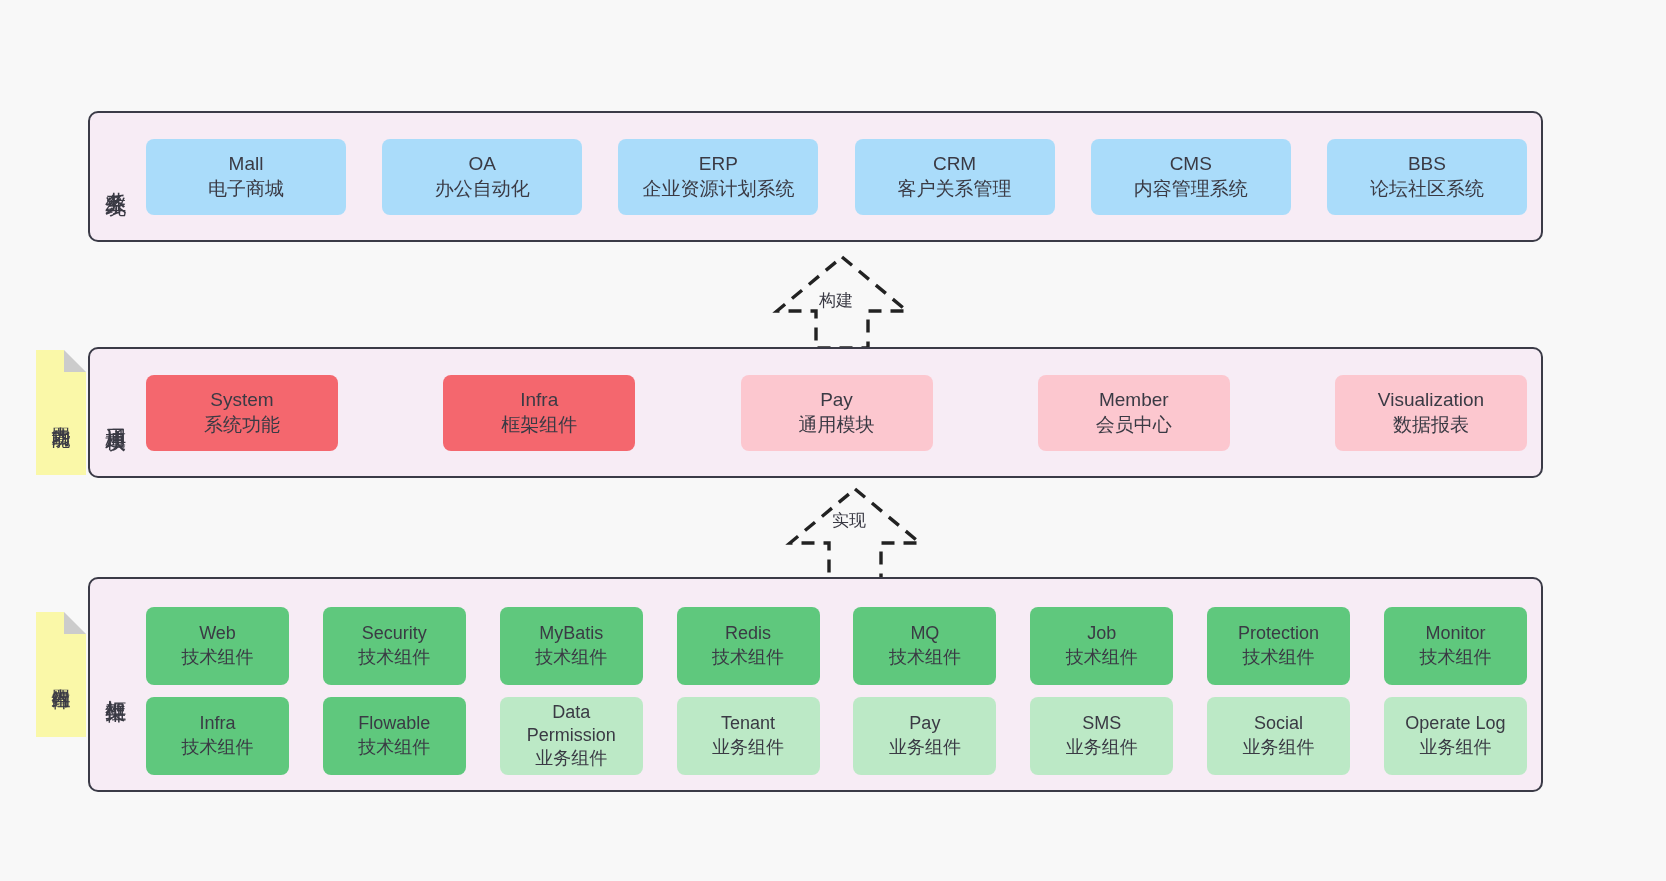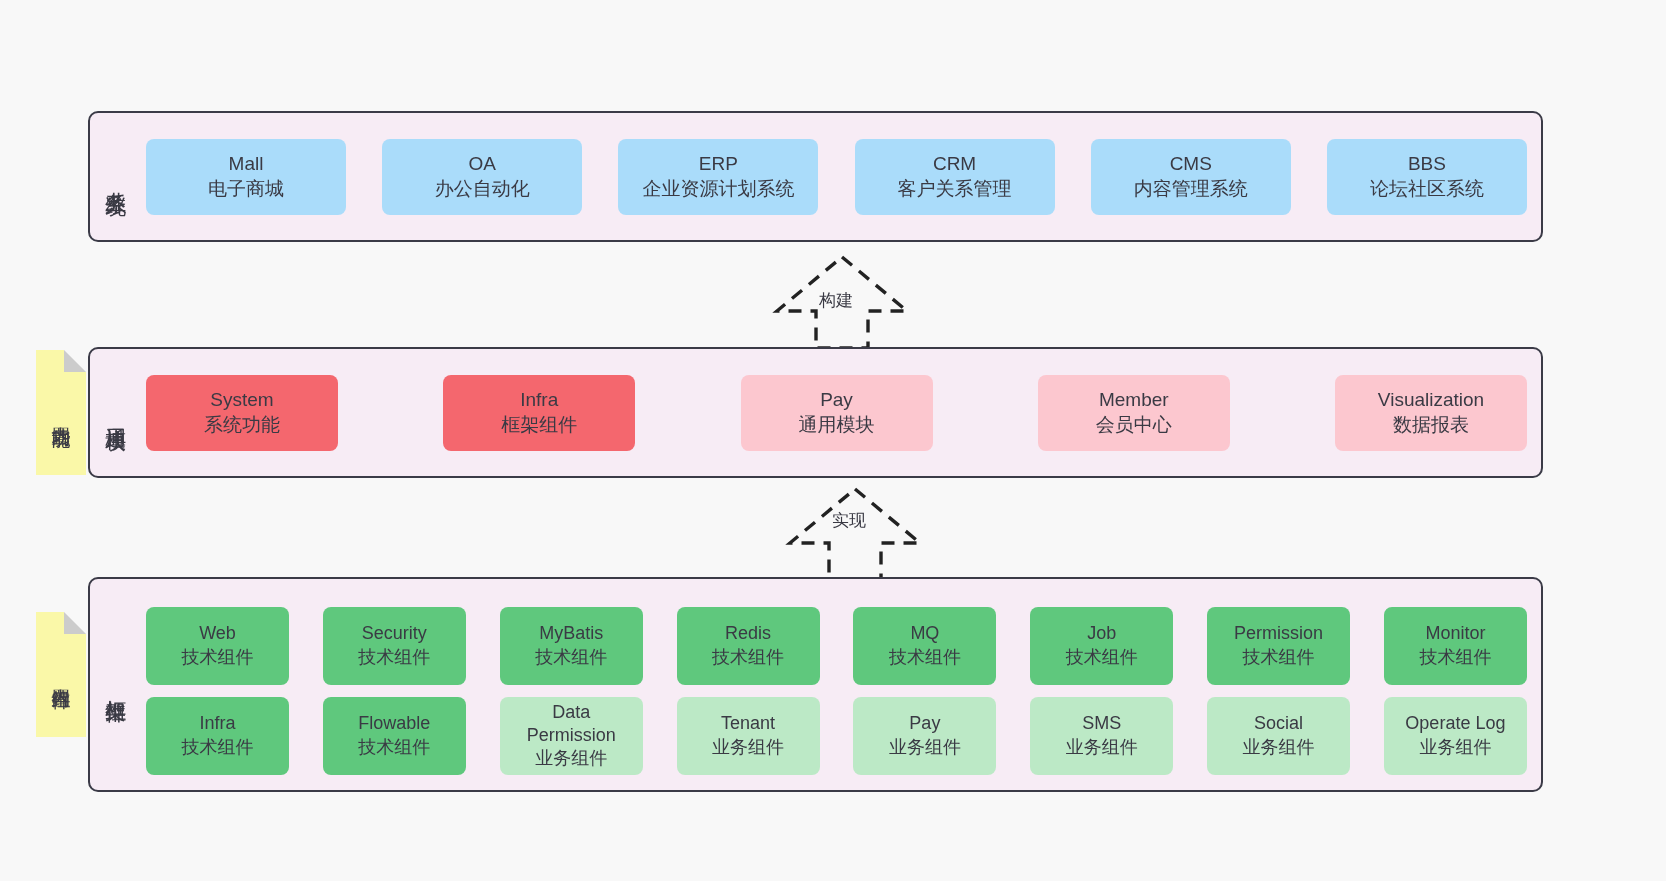--- a/index.html
+++ b/index.html
@@ -257,21 +257,21 @@
         </div>
         <div class="card green">
           <span class="en">MQ</span>
           <span class="cn">技术组件</span>
         </div>
         <div class="card green">
           <span class="en">Job</span>
           <span class="cn">技术组件</span>
         </div>
         <div class="card green">
-          <span class="en">Permission</span>
+          <span class="en">Protection</span>
           <span class="cn">技术组件</span>
         </div>
         <div class="card green">
           <span class="en">Monitor</span>
           <span class="cn">技术组件</span>
         </div>
       </div>
 
       <div class="row">
         <div class="card green">

